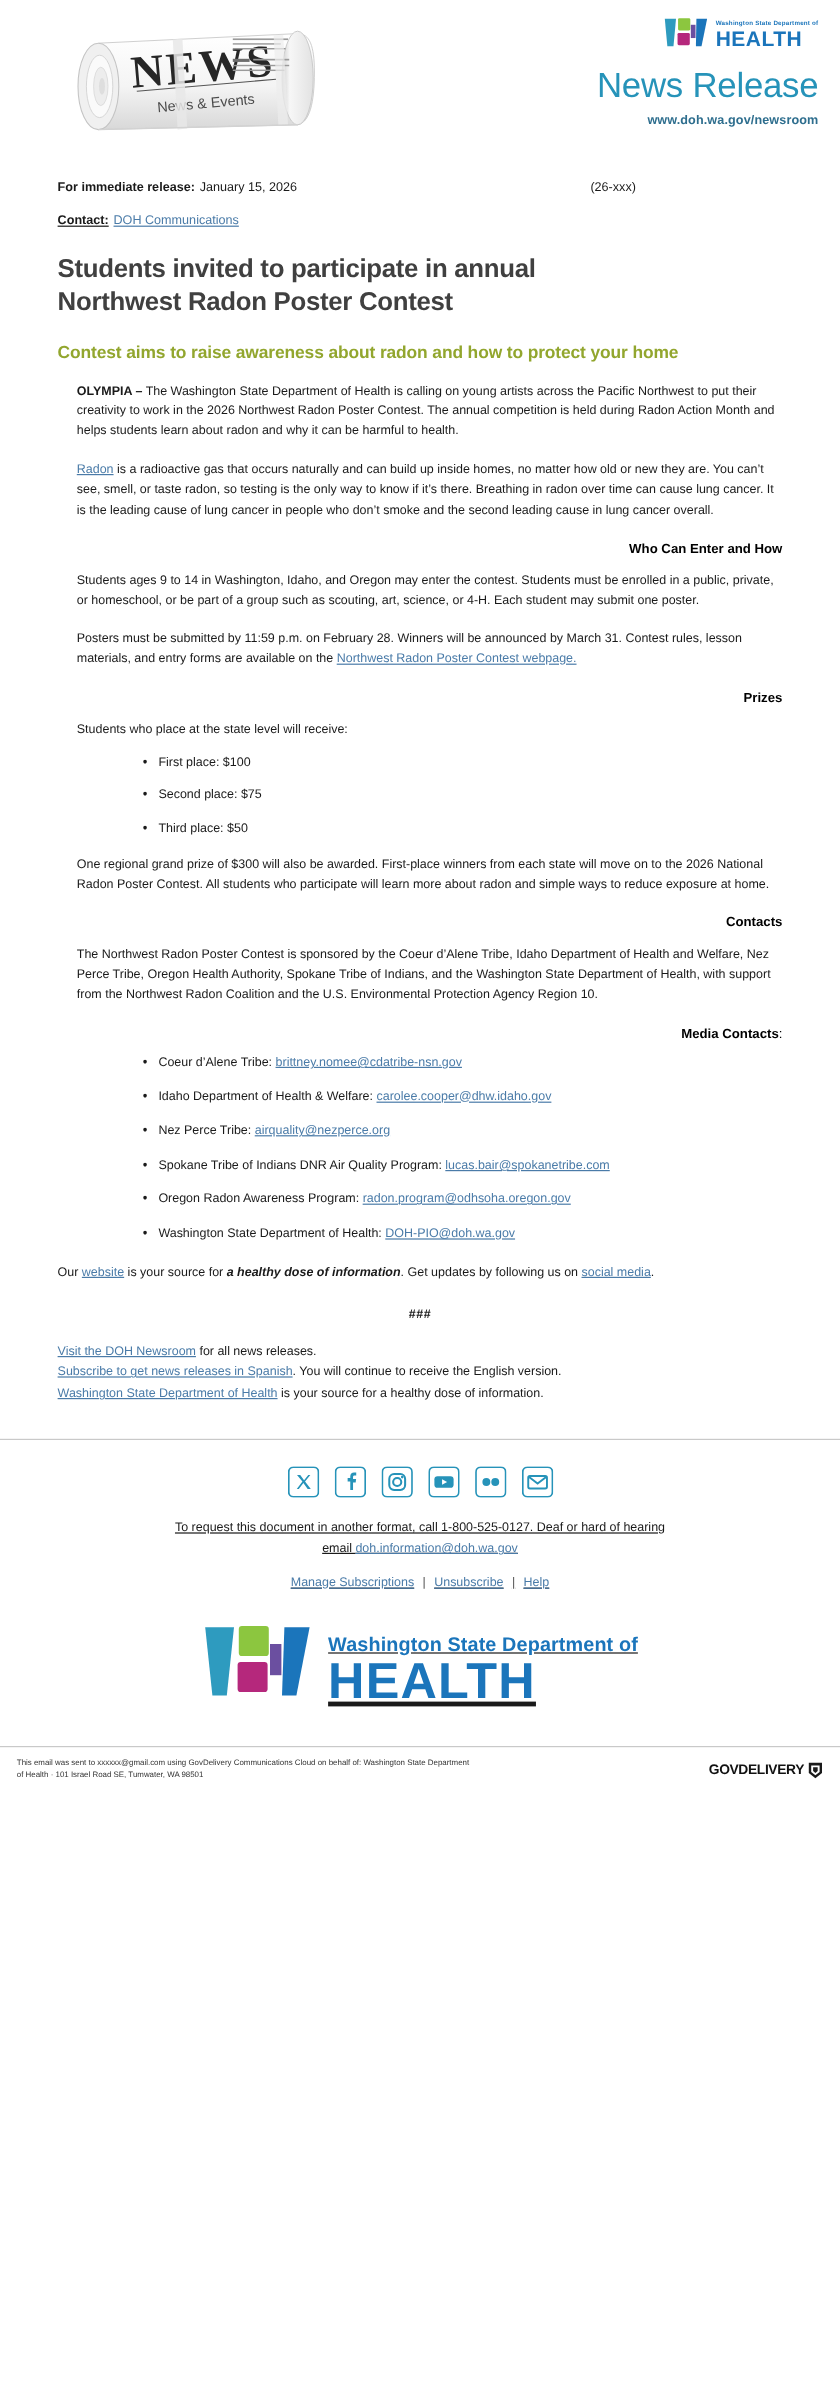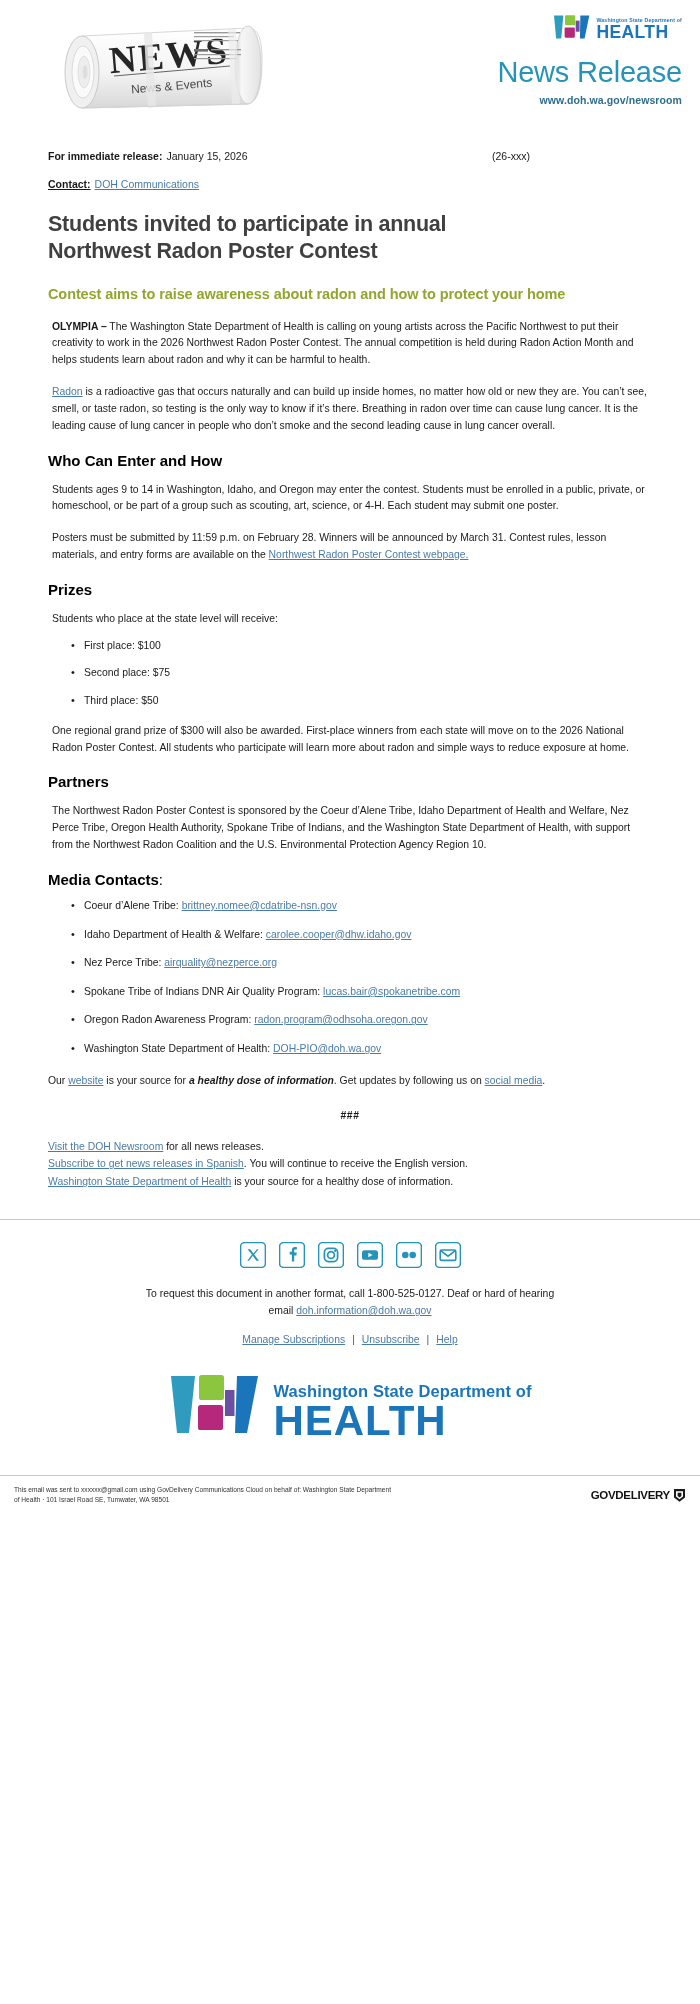--- a/index.html
+++ b/index.html
@@ -119,42 +119,44 @@
     color: #92a62e;
     line-height: 1.3;
     margin: 20px 0 0 0;
     letter-spacing: -0.1px;
     max-width: 600px;
   }
 
   p.body {
     font-size: 10.4px;
     line-height: 1.62;
-    margin: 15px 0 0 4px;
+    margin: 15px 0 0 16px;
     color: #1a1a1a;
   }
   p.body.tight { margin-top: 13px; }
 
   h3.section {
-    font-size: 15px;
+    font-size: 11px;
     font-weight: bold;
     margin: 17px 0 0 0;
     color: #000;
+    text-align: right;
   }
 
   ul.bullets {
     margin: 10px 0 0 0;
     padding-left: 36px;
     list-style: none;
   }
   ul.bullets li {
     font-size: 10.4px;
     line-height: 1.6;
     margin-bottom: 11px;
     position: relative;
+    margin-left: 48px;
   }
   ul.bullets li:before {
     content: "\2022";
     position: absolute;
     left: -13px;
     top: -1px;
     font-size: 11px;
   }
   ul.bullets.contacts li { margin-bottom: 12px; }
 
@@ -171,21 +173,21 @@
 
   .tail { font-size: 10.4px; line-height: 1.62; margin-top: 18px; }
   .tail div { margin-bottom: 1px; }
 
   
   .footer-rule {
     border: none;
     border-top: 1px solid #c9c9c9;
     margin: 28px 0 0 0;
   }
-  .footer { padding: 0 26px; }
+  .footer { padding: 0 26px; text-decoration: underline; }
 
   .social-row {
     display: flex;
     justify-content: center;
     gap: 13px;
     margin-top: 22px;
   }
   .social-row .soc { width: 26px; height: 26px; display: block; }
 
   .footer-note {
@@ -353,21 +355,21 @@
 
     <h3 class="section">Prizes</h3>
     <p class="body tight">Students who place at the state level will receive:</p>
     <ul class="bullets">
       <li>First place: $100</li>
       <li>Second place: $75</li>
       <li>Third place: $50</li>
     </ul>
     <p class="body tight">One regional grand prize of $300 will also be awarded. First-place winners from each state will move on to the 2026 National Radon Poster Contest. All students who participate will learn more about radon and simple ways to reduce exposure at home.</p>
 
-    <h3 class="section">Partners</h3>
+    <h3 class="section">Contacts</h3>
     <p class="body tight">The Northwest Radon Poster Contest is sponsored by the Coeur d’Alene Tribe, Idaho Department of Health and Welfare, Nez Perce Tribe, Oregon Health Authority, Spokane Tribe of Indians, and the Washington State Department of Health, with support from the Northwest Radon Coalition and the U.S. Environmental Protection Agency Region 10.</p>
 
     <h3 class="section"><span>Media Contacts</span><span style="font-weight:normal">:</span></h3>
     <ul class="bullets contacts">
       <li><span>Coeur d’Alene Tribe: </span><a class="link" href="#">brittney.nomee@cdatribe-nsn.gov</a></li>
       <li><span>Idaho Department of Health &amp; Welfare: </span><a class="link" href="#">carolee.cooper@dhw.idaho.gov</a></li>
       <li><span>Nez Perce Tribe: </span><a class="link" href="#">airquality@nezperce.org</a></li>
       <li><span>Spokane Tribe of Indians DNR Air Quality Program: </span><a class="link" href="#">lucas.bair@spokanetribe.com</a></li>
       <li><span>Oregon Radon Awareness Program: </span><a class="link" href="#">radon.program@odhsoha.oregon.gov</a></li>
       <li><span>Washington State Department of Health: </span><a class="link" href="#">DOH-PIO@doh.wa.gov</a></li>

